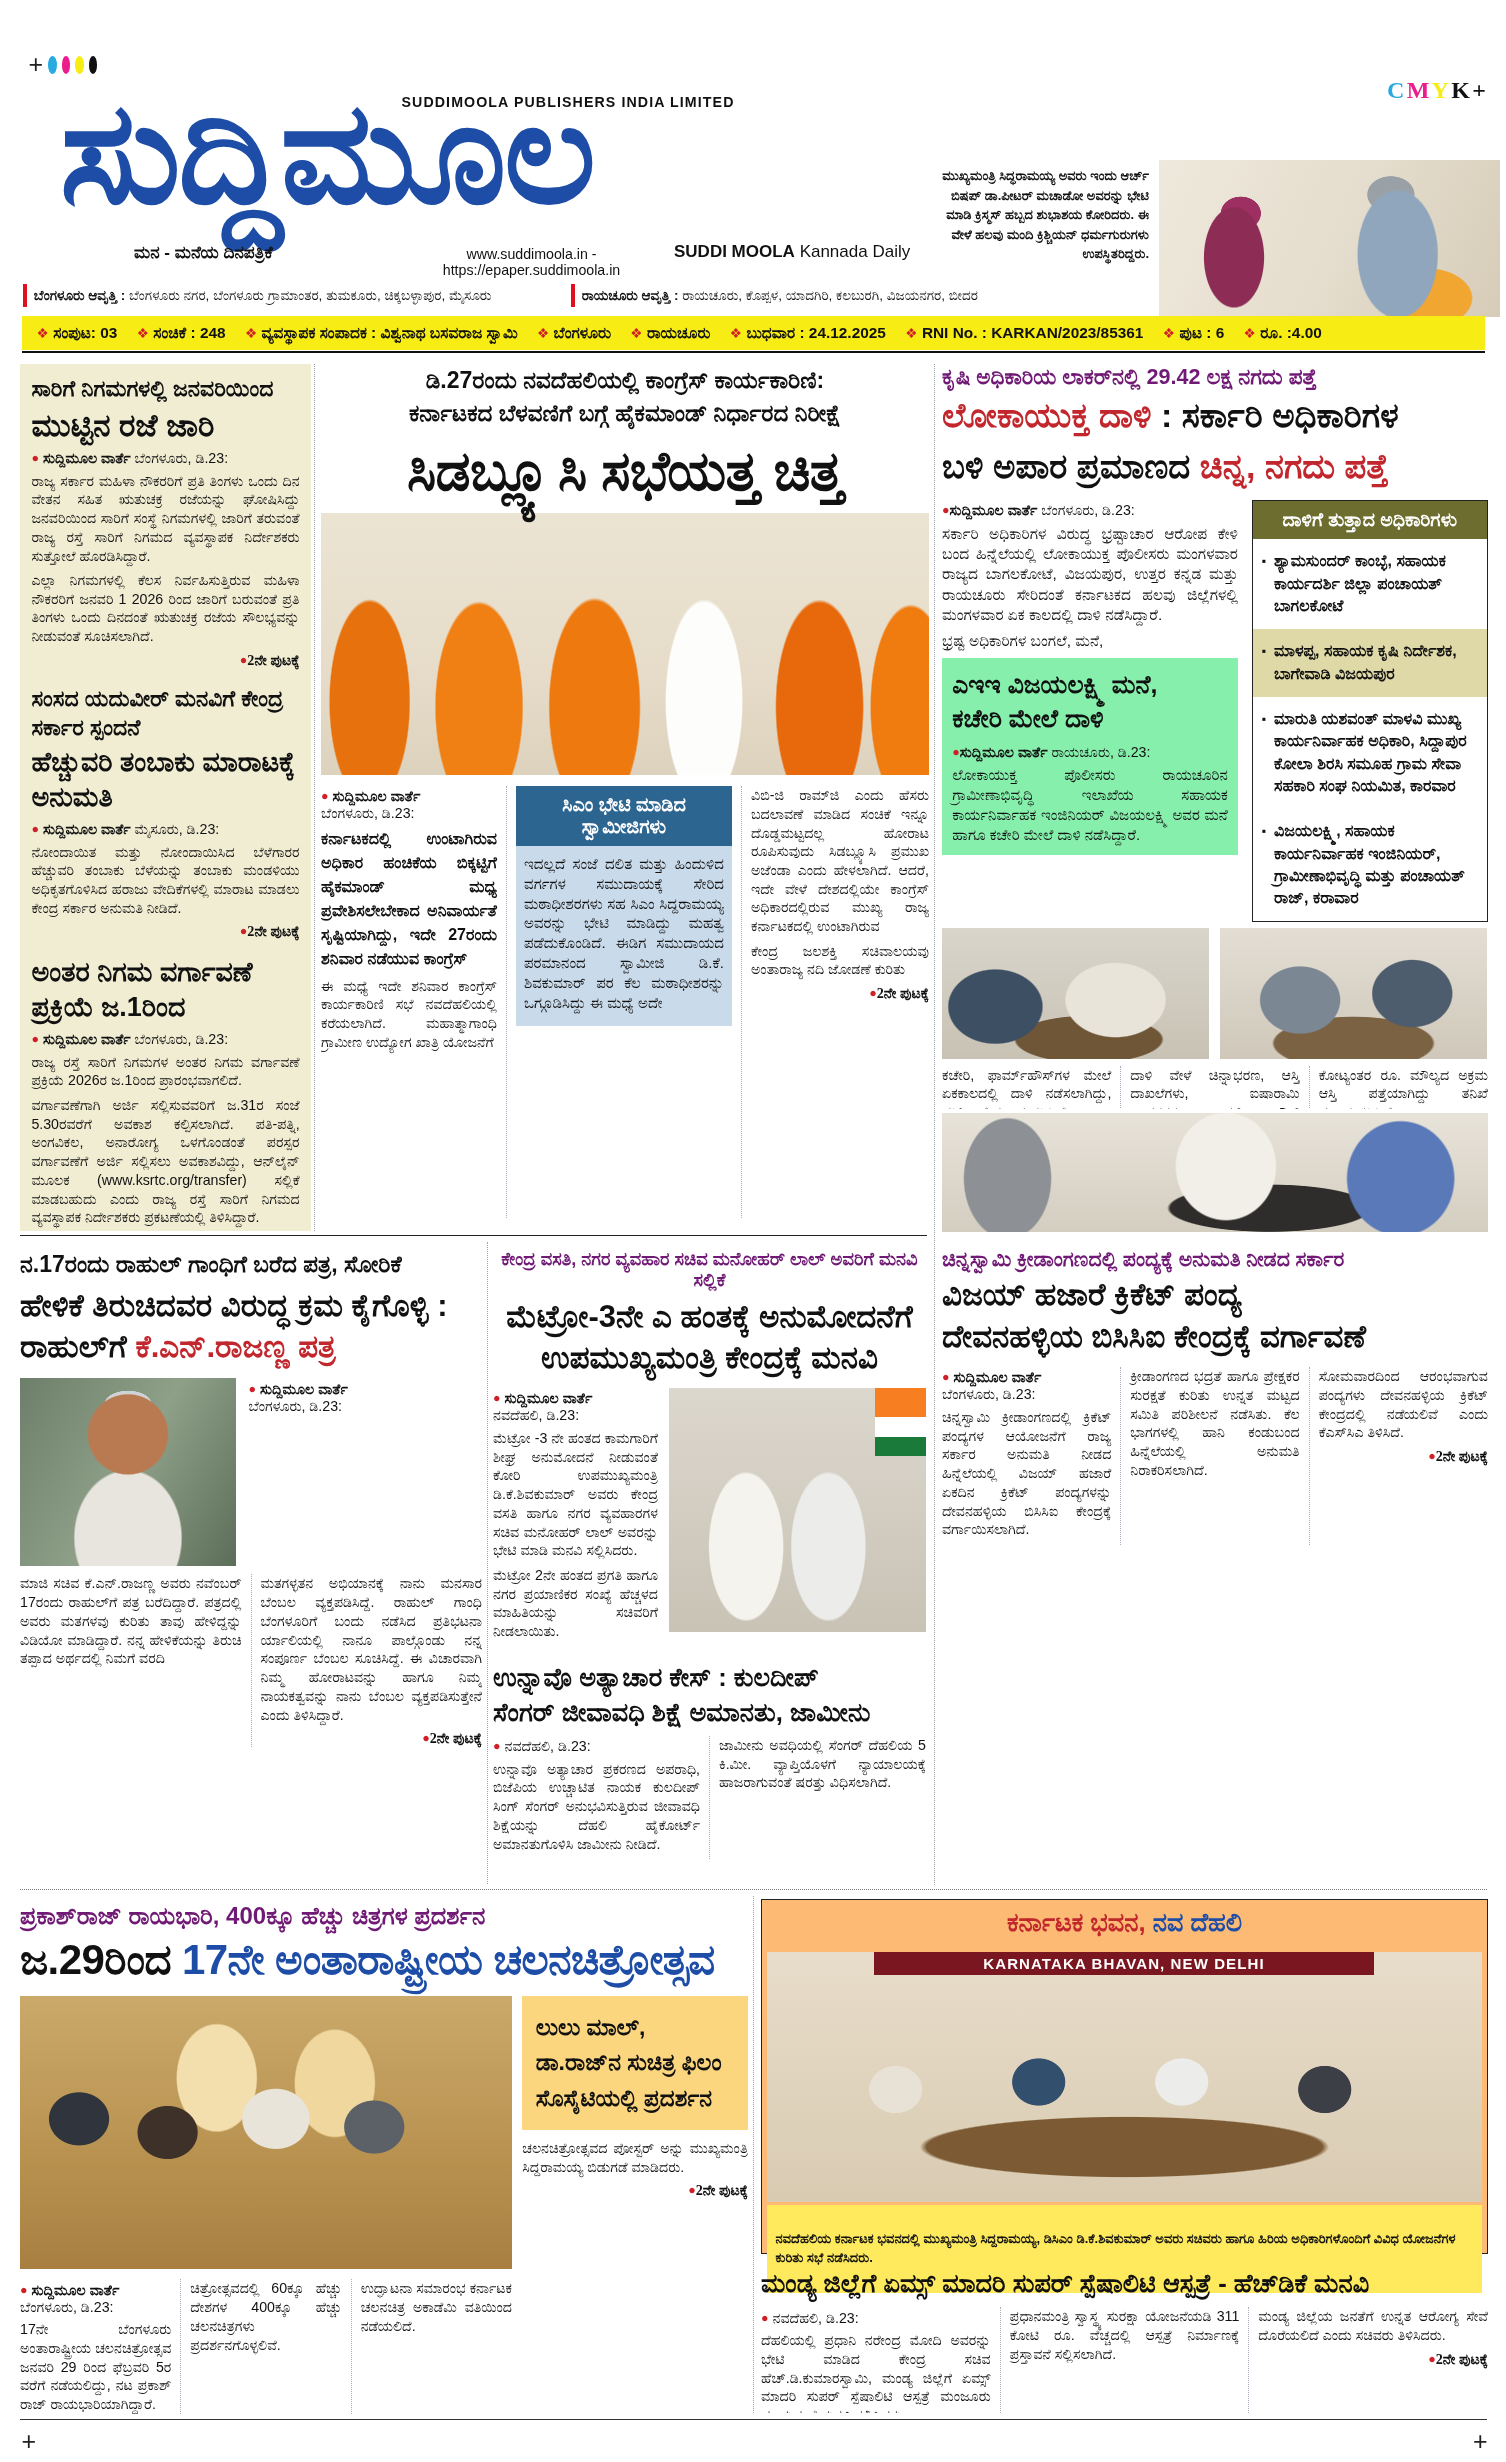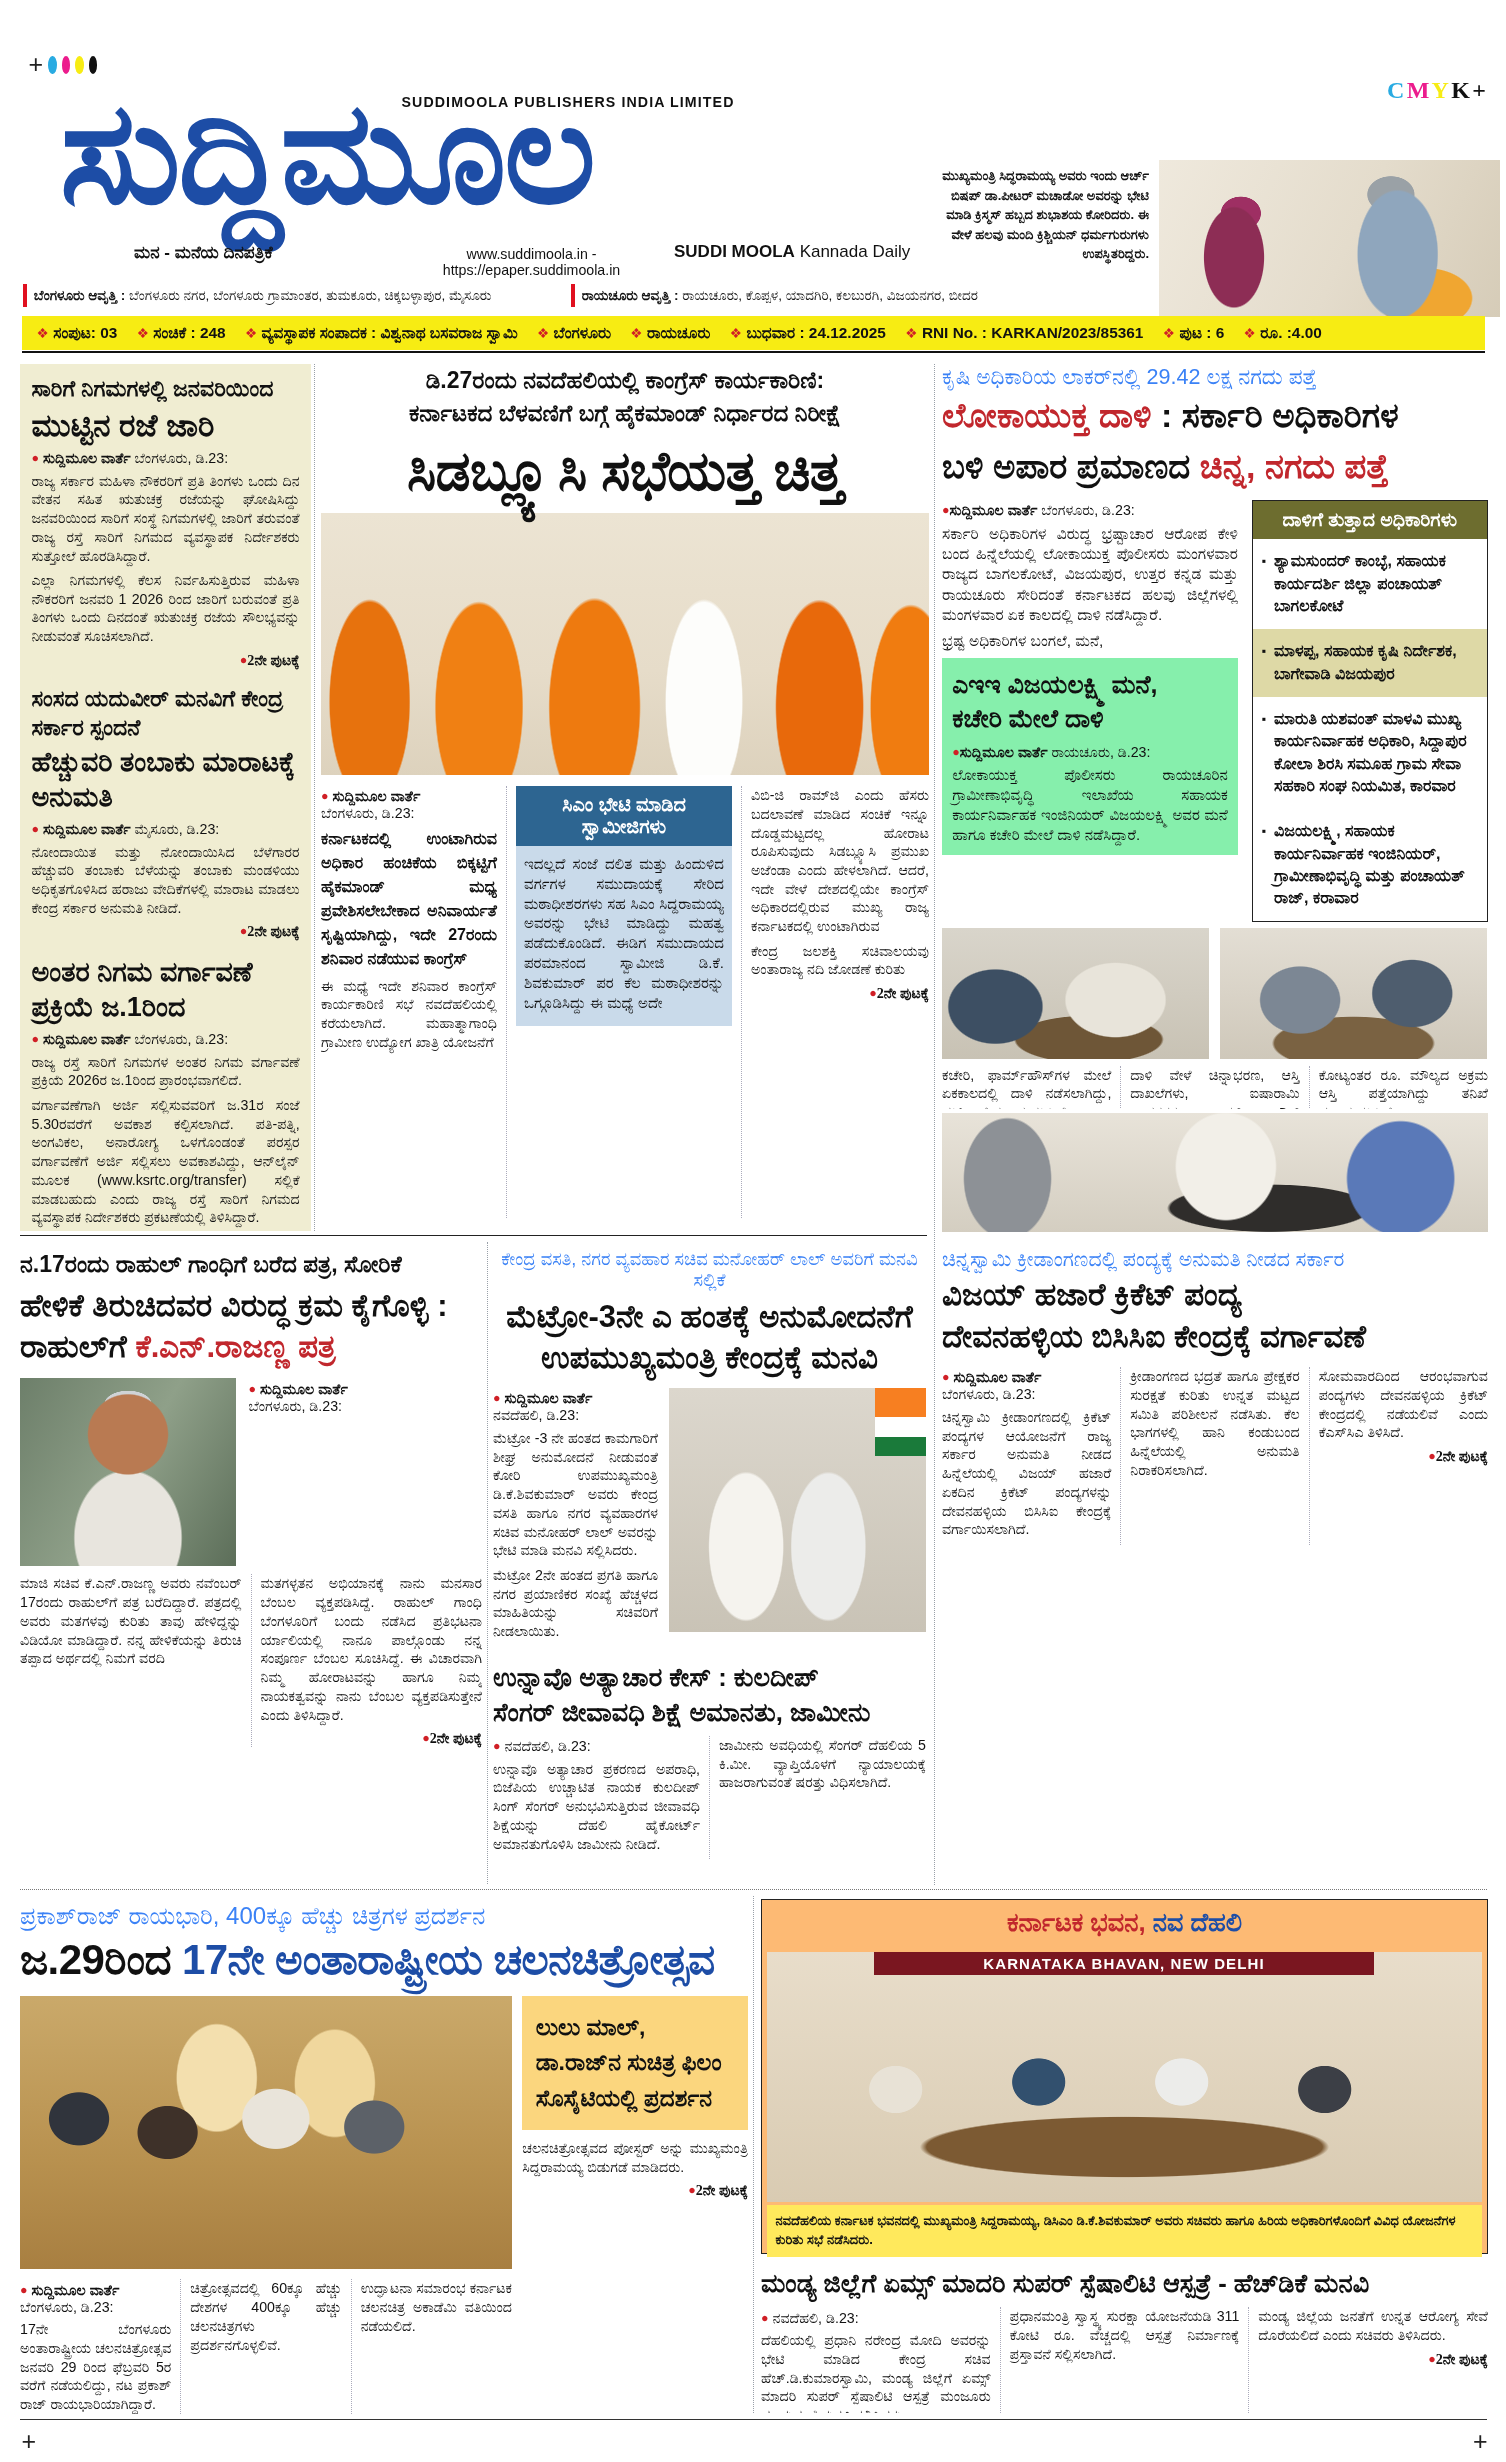--- a/index.html
+++ b/index.html
@@ -9,21 +9,21 @@
   .b{font-weight:700;}
   .center{text-align:center;}
   .right{text-align:right;}
   .body{font-size:14.2px;line-height:1.32;text-align:justify;margin:0 0 5.7px 0;}
   .byline{font-size:14.2px;margin:2.3px 0 4.5px 0;}
   .dot{color:#d01f26;font-size:12.5px;vertical-align:1.1px;}
   .src{font-weight:700;}
   .more{font-weight:700;font-size:14.2px;text-align:right;margin-top:2.3px;font-family:Liberation Serif, serif;}
   .red{color:#c1272d;}
   .blue{color:#1d4da6;}
-  .kick{font-weight:400;color:#3b82f6;}
+  .kick{font-weight:700;color:#701a75;}
   .vsep{width:0;border-left:1.1px dotted #99a0a8;}
   .hsep-solid{border-top:1.7px solid #222;}
   .hsep-dot{border-top:1.7px dotted #777;}
   .cols{display:flex;}
   .cols>.c{flex:1;min-width:0;}
   .cols>.c+.c{border-left:1.1px dotted #aab;padding-left:9px;margin-left:9px;}
   .photo{background-color:#d8cfc0;}
   
   .ph-mast{background:
     radial-gradient(51px 85px at 22% 62%,#8d2d55 0 58%,transparent 60%),
@@ -104,21 +104,21 @@
   .off-hl{background:#ded9a6;}
   .aee-box{background:#86efac;padding:10.2px;margin:6.8px 0;}
   .aee-t{font-size:25px;font-weight:700;line-height:1.35;}
   .kick2{font-size:23px;font-weight:700;line-height:1.35;}
   .h-56{font-size:31px;font-weight:700;line-height:1.35;}
   .h-46{font-size:25.6px;font-weight:700;line-height:1.35;}
   .biff-head{font-size:42px;font-weight:700;letter-spacing:-0.6px;}
   .promo{background:#fbd67e;padding:13.6px;font-size:23px;font-weight:700;line-height:1.55;box-sizing:border-box;}
   .kb-box{border:1.7px solid #222;box-sizing:border-box;background:#fdba74;padding:4.5px;}
   .kb-title{font-size:25.6px;font-weight:700;text-align:center;padding:3.4px 0 5.7px;}
-  .kb-cap{background:#ffe95c;font-size:13px;font-weight:700;padding:7px 9px;line-height:1.45;box-sizing:border-box;}
+  .kb-cap{background:#ffe95c;font-size:13px;font-weight:700;padding:25px 9px;line-height:1.45;box-sizing:border-box;}
   .banner{background:#7a1620;color:#fff;font-size:15px;font-weight:700;text-align:center;
           padding:3.4px 0;letter-spacing:1.1px;width:70%;margin:8px auto 0;}
   .regmark{display:flex;align-items:center;gap:5.1px;}
   .oval{width:8.5px;height:18px;border-radius:50%;display:inline-block;}
   .plus{font-size:25px;font-weight:400;color:#222;line-height:1;}
   .cmyk{font-size:24px;font-weight:700;letter-spacing:2.3px;font-family:"Liberation Serif",serif;}
 </style>
 </head>
 <body>
 

